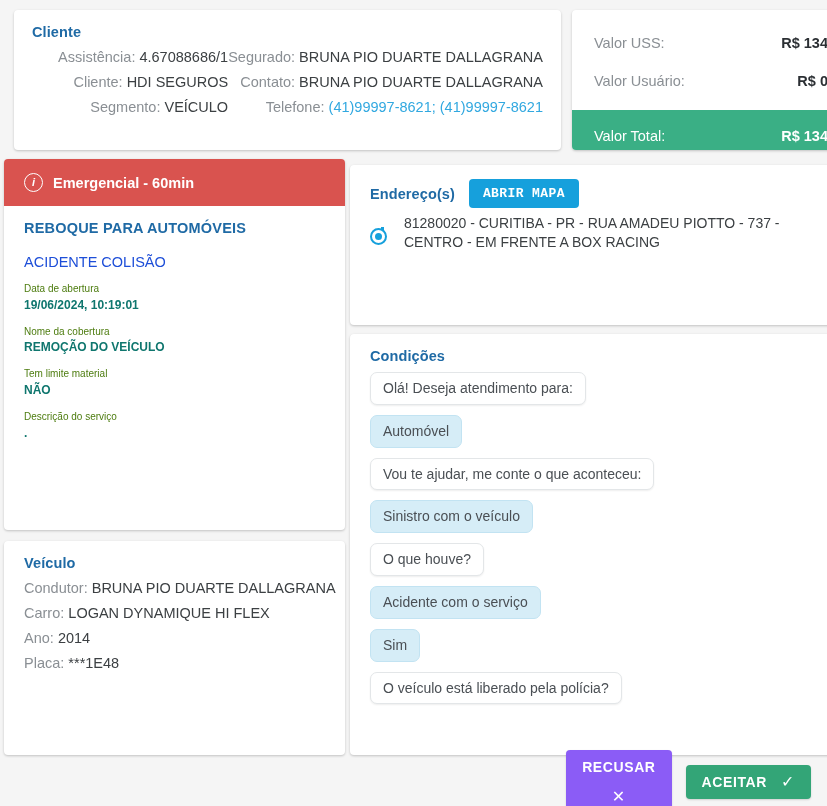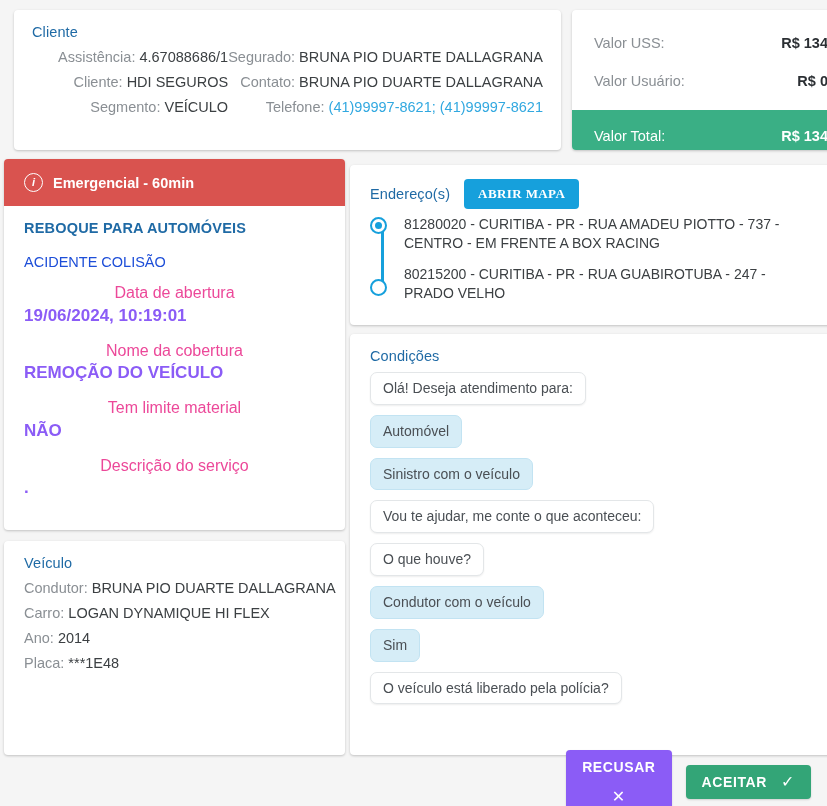--- a/index.html
+++ b/index.html
@@ -24,21 +24,21 @@
   }
   .card {
     background: #ffffff;
     border-radius: 4px;
     box-shadow: 0 1px 3px rgba(0,0,0,0.14), 0 1px 2px rgba(0,0,0,0.08);
     position: absolute;
     box-sizing: border-box;
   }
   .section-title {
     color: #1f6aa5;
-    font-weight: normal;
+    font-weight: bold;
     font-size: 14.5px;
     margin: 0 0 8px 0;
     letter-spacing: 0.1px;
   }
 
   
   #cliente-card {
     left: 14px;
     top: 10px;
     width: 547px;
@@ -138,29 +138,28 @@
     font-size: 14.5px;
     letter-spacing: 0.2px;
   }
   .svc-sub {
     color: #1d4ed8;
     font-size: 14.5px;
     margin-top: 18px;
   }
   .field { margin-top: 12px; }
   .field .flabel {
-    color: #ec4899;
-    font-size: 16px;
+    color: #4d7c0f;
+    font-size: 10px;
     line-height: 1.35;
-    text-align: center;
   }
   .field .fvalue {
-    color: #8b5cf6;
-    font-weight: bold;
-    font-size: 17px;
+    color: #0f766e;
+    font-weight: bold;
+    font-size: 12px;
     line-height: 1.35;
     margin-top: 1px;
   }
 
   
   #veiculo-card {
     left: 4px;
     top: 541px;
     width: 341px;
     height: 214px;
@@ -186,21 +185,21 @@
     align-items: center;
     gap: 14px;
     margin-bottom: 6px;
   }
   .end-head .section-title { margin: 0; }
   .btn-map {
     background: #16a0dc;
     color: #ffffff;
     border: none;
     border-radius: 4px;
-    font-family: Liberation Serif, serif;
+    font-family: Liberation Mono, monospace;
     font-weight: bold;
     font-size: 13px;
     letter-spacing: 0.4px;
     padding: 7px 14px;
     cursor: pointer;
   }
   .addr-list {
     position: relative;
     padding-left: 34px;
   }
@@ -423,36 +422,32 @@
     <div class="end-head">
       <div class="section-title">Endereço(s)</div>
       <button class="btn-map">ABRIR MAPA</button>
     </div>
     <div class="addr-list">
       <div class="addr-line"></div>
       <div class="addr-item">
         <span class="addr-dot filled"></span>
         <span>81280020 - CURITIBA - PR - RUA AMADEU PIOTTO - 737 - CENTRO - EM FRENTE A BOX RACING</span>
       </div>
-      <div class="addr-item">
-        <span class="addr-dot"></span>
-        <span>80215200 - CURITIBA - PR - RUA GUABIROTUBA - 247 - PRADO VELHO</span>
-      </div>
     </div>
   </div>
 
   <div class="card" id="condicoes-card">
     <div class="section-title">Condições</div>
     <div class="chat-list">
       <div class="bubble question">Olá! Deseja atendimento para:</div>
       <div class="bubble answer">Automóvel</div>
+      <div class="bubble question">Vou te ajudar, me conte o que aconteceu:</div>
       <div class="bubble answer">Sinistro com o veículo</div>
-      <div class="bubble question">Vou te ajudar, me conte o que aconteceu:</div>
       <div class="bubble question">O que houve?</div>
-      <div class="bubble answer">Condutor com o veículo</div>
+      <div class="bubble answer">Acidente com o serviço</div>
       <div class="bubble answer">Sim</div>
       <div class="bubble question">O veículo está liberado pela polícia?</div>
     </div>
 
   </div>
 
   <div id="footer-bar">
     <button class="btn-action btn-recusar">
       <span>RECUSAR</span>
       <span class="glyph">✕</span>

